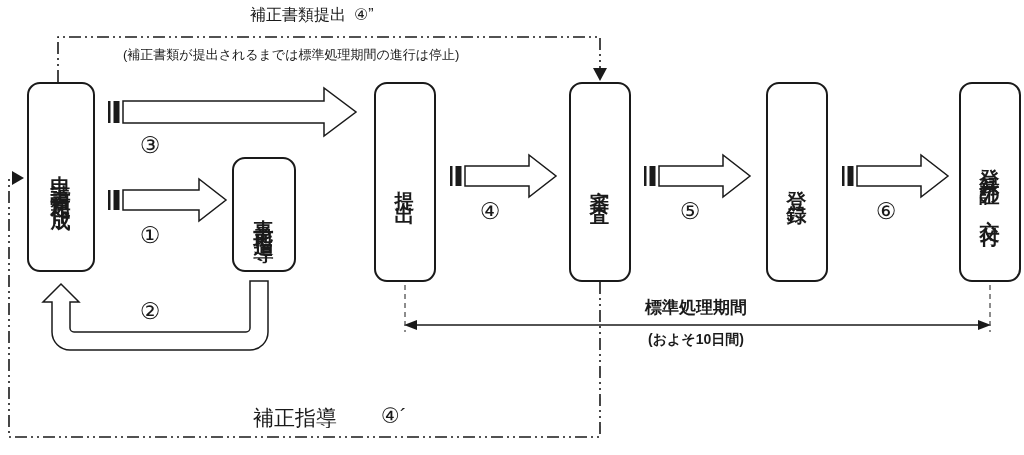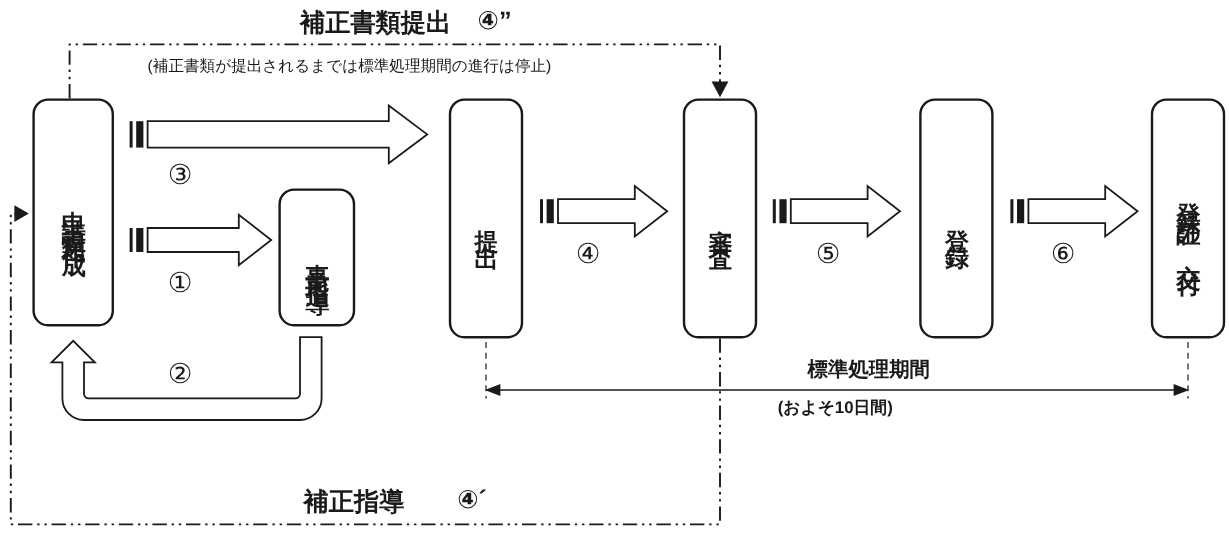--- a/index.html
+++ b/index.html
@@ -23,28 +23,28 @@
   
   .num{position:absolute;font-size:23px;font-weight:400;transform:translateX(-50%);white-space:nowrap}
   .n1{left:150px;top:222px}
   .n2{left:150px;top:298px}
   .n3{left:150px;top:132px}
   .n4{left:490px;top:198px}
   .n5{left:690px;top:198px}
   .n6{left:886px;top:198px}
 
   
-  .toplabel{position:absolute;left:250px;top:5px;display:flex;gap:22px;
-            font-size:21px;font-weight:700;white-space:nowrap}
+  .toplabel{position:absolute;left:250px;top:5px;display:flex;gap:8px;
+            font-size:16px;font-weight:400;white-space:nowrap}
   .topnote{position:absolute;left:123px;top:46px;font-size:13px;font-weight:400;white-space:nowrap}
   .bottomlabel{position:absolute;left:253px;top:404px;display:flex;gap:44px;
-               font-size:21px;font-weight:700;white-space:nowrap}
+               font-size:21px;font-weight:400;white-space:nowrap}
 
   
-  .periodlabel{position:absolute;left:724px;top:296px;transform:translateX(-50%);
+  .periodlabel{position:absolute;left:696px;top:296px;transform:translateX(-50%);
                font-size:17px;font-weight:700;white-space:nowrap}
   .periodsub{position:absolute;left:696px;top:331px;transform:translateX(-50%);
              font-size:14px;font-weight:700;white-space:nowrap}
 
   .dashdot{fill:none;stroke:#1a1a1a;stroke-width:1.6;stroke-dasharray:12 4 2 4 2 4}
   .guide{fill:none;stroke:#1a1a1a;stroke-width:1;stroke-dasharray:5 4}
   .measure{fill:none;stroke:#1a1a1a;stroke-width:1.3}
   .blockarrow{fill:#ffffff;stroke:#1a1a1a;stroke-width:1.5;stroke-linejoin:miter}
   .stripe{fill:#1a1a1a}
   .head{fill:#1a1a1a}

